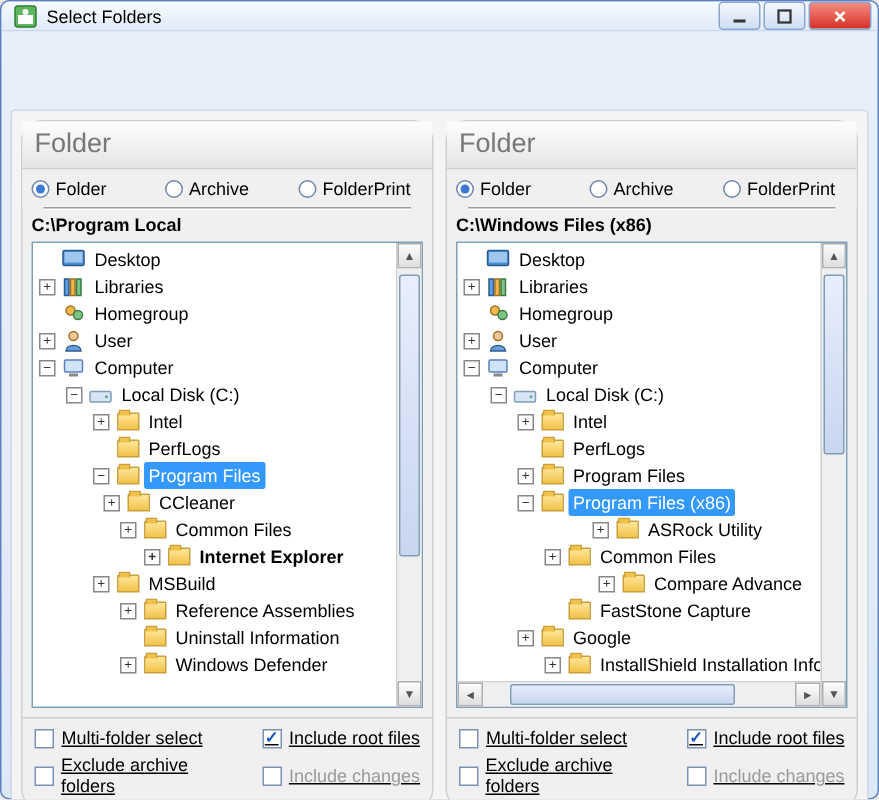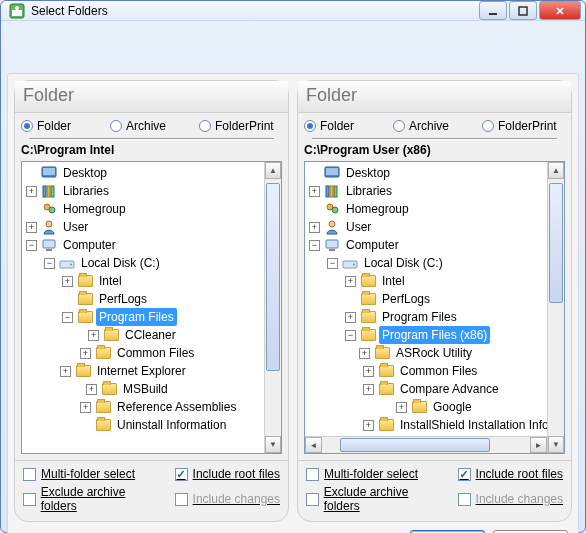--- a/index.html
+++ b/index.html
@@ -164,21 +164,21 @@
             </div>
             <div class="radio-item">
               <span class="radio"></span>
               <span>Archive</span>
             </div>
             <div class="radio-item">
               <span class="radio"></span>
               <span>FolderPrint</span>
             </div>
           </div>
-          <div class="path-label">C:\Program Intel</div>
+          <div class="path-label">C:\Program Local</div>
           <div class="tree-wrap">
             <div style="flex: 1 1 0%; display: flex; flex-direction: column; min-width: 0px;">
               <div class="tree">
                 <div class="node" style="padding-left: 4px;">
                   <span class="expander blank"></span>
                   <span class="icn">
                     <svg width="16" height="16">
                       <rect x="1" y="2" width="14" height="10" rx="1" fill="#4a90d9" stroke="#2c5a8f"></rect>
                       <rect x="2" y="3" width="12" height="7" fill="#9fc7ee"></rect>
                     </svg>
@@ -250,61 +250,68 @@
                   </span>
                   <span class="node-label">PerfLogs</span>
                 </div>
                 <div class="node selected" style="padding-left: 40px;">
                   <span class="expander minus"></span>
                   <span class="icn">
                     <span class="folder-icn"></span>
                   </span>
                   <span class="node-label">Program Files</span>
                 </div>
-                <div class="node" style="padding-left: 66px;">
+                <div class="node" style="padding-left: 47px;">
                   <span class="expander plus"></span>
                   <span class="icn">
                     <span class="folder-icn"></span>
                   </span>
                   <span class="node-label">CCleaner</span>
                 </div>
                 <div class="node" style="padding-left: 58px;">
                   <span class="expander plus"></span>
                   <span class="icn">
                     <span class="folder-icn"></span>
                   </span>
                   <span class="node-label">Common Files</span>
                 </div>
-                <div class="node" style="padding-left: 38px;">
+                <div class="node" style="padding-left: 74px; font-weight: bold;">
                   <span class="expander plus"></span>
                   <span class="icn">
                     <span class="folder-icn"></span>
                   </span>
                   <span class="node-label">Internet Explorer</span>
                 </div>
-                <div class="node" style="padding-left: 64px;">
+                <div class="node" style="padding-left: 40px;">
                   <span class="expander plus"></span>
                   <span class="icn">
                     <span class="folder-icn"></span>
                   </span>
                   <span class="node-label">MSBuild</span>
                 </div>
                 <div class="node" style="padding-left: 58px;">
                   <span class="expander plus"></span>
                   <span class="icn">
                     <span class="folder-icn"></span>
                   </span>
                   <span class="node-label">Reference Assemblies</span>
                 </div>
                 <div class="node" style="padding-left: 58px;">
                   <span class="expander blank"></span>
                   <span class="icn">
                     <span class="folder-icn"></span>
                   </span>
                   <span class="node-label">Uninstall Information</span>
+                </div>
+                <div class="node" style="padding-left: 58px;">
+                  <span class="expander plus"></span>
+                  <span class="icn">
+                    <span class="folder-icn"></span>
+                  </span>
+                  <span class="node-label" style="overflow: hidden; text-overflow: clip;">Windows Defender</span>
                 </div>
               </div>
             </div>
             <div class="vsb">
               <div class="sb-btn">▲</div>
               <div class="sb-track">
                 <div class="sb-thumb" style="top: 4px; height: 188px;"></div>
               </div>
               <div class="sb-btn">▼</div>
             </div>
@@ -337,21 +344,21 @@
             </div>
             <div class="radio-item">
               <span class="radio"></span>
               <span>Archive</span>
             </div>
             <div class="radio-item">
               <span class="radio"></span>
               <span>FolderPrint</span>
             </div>
           </div>
-          <div class="path-label">C:\Program User (x86)</div>
+          <div class="path-label">C:\Windows Files (x86)</div>
           <div class="tree-wrap">
             <div style="flex: 1 1 0%; display: flex; flex-direction: column; min-width: 0px;">
               <div class="tree">
                 <div class="node" style="padding-left: 4px;">
                   <span class="expander blank"></span>
                   <span class="icn">
                     <svg width="16" height="16">
                       <rect x="1" y="2" width="14" height="10" rx="1" fill="#4a90d9" stroke="#2c5a8f"></rect>
                       <rect x="2" y="3" width="12" height="7" fill="#9fc7ee"></rect>
                     </svg>
@@ -430,42 +437,49 @@
                   </span>
                   <span class="node-label">Program Files</span>
                 </div>
                 <div class="node selected" style="padding-left: 40px;">
                   <span class="expander minus"></span>
                   <span class="icn">
                     <span class="folder-icn"></span>
                   </span>
                   <span class="node-label">Program Files (x86)</span>
                 </div>
-                <div class="node" style="padding-left: 54px;">
+                <div class="node" style="padding-left: 90px;">
                   <span class="expander plus"></span>
                   <span class="icn">
                     <span class="folder-icn"></span>
                   </span>
                   <span class="node-label">ASRock Utility</span>
                 </div>
                 <div class="node" style="padding-left: 58px;">
                   <span class="expander plus"></span>
                   <span class="icn">
                     <span class="folder-icn"></span>
                   </span>
                   <span class="node-label">Common Files</span>
                 </div>
-                <div class="node" style="padding-left: 58px;">
+                <div class="node" style="padding-left: 58px; margin-left: 36px;">
                   <span class="expander plus"></span>
                   <span class="icn">
                     <span class="folder-icn"></span>
                   </span>
                   <span class="node-label">Compare Advance</span>
                 </div>
-                <div class="node" style="padding-left: 91px;">
+                <div class="node" style="padding-left: 58px;">
+                  <span class="expander blank"></span>
+                  <span class="icn">
+                    <span class="folder-icn"></span>
+                  </span>
+                  <span class="node-label">FastStone Capture</span>
+                </div>
+                <div class="node" style="padding-left: 40px;">
                   <span class="expander plus"></span>
                   <span class="icn">
                     <span class="folder-icn"></span>
                   </span>
                   <span class="node-label">Google</span>
                 </div>
                 <div class="node" style="padding-left: 58px;">
                   <span class="expander plus"></span>
                   <span class="icn">
                     <span class="folder-icn"></span>

